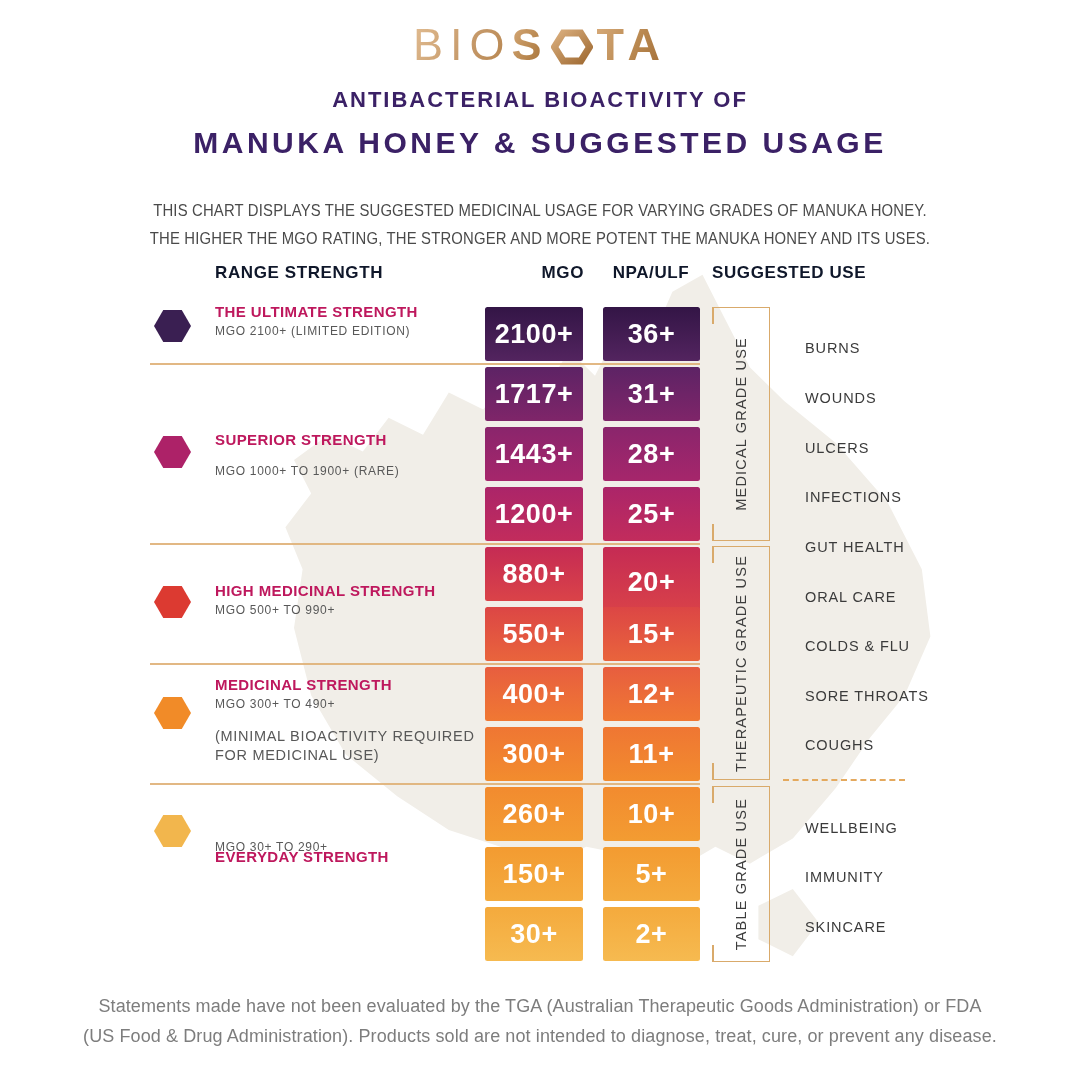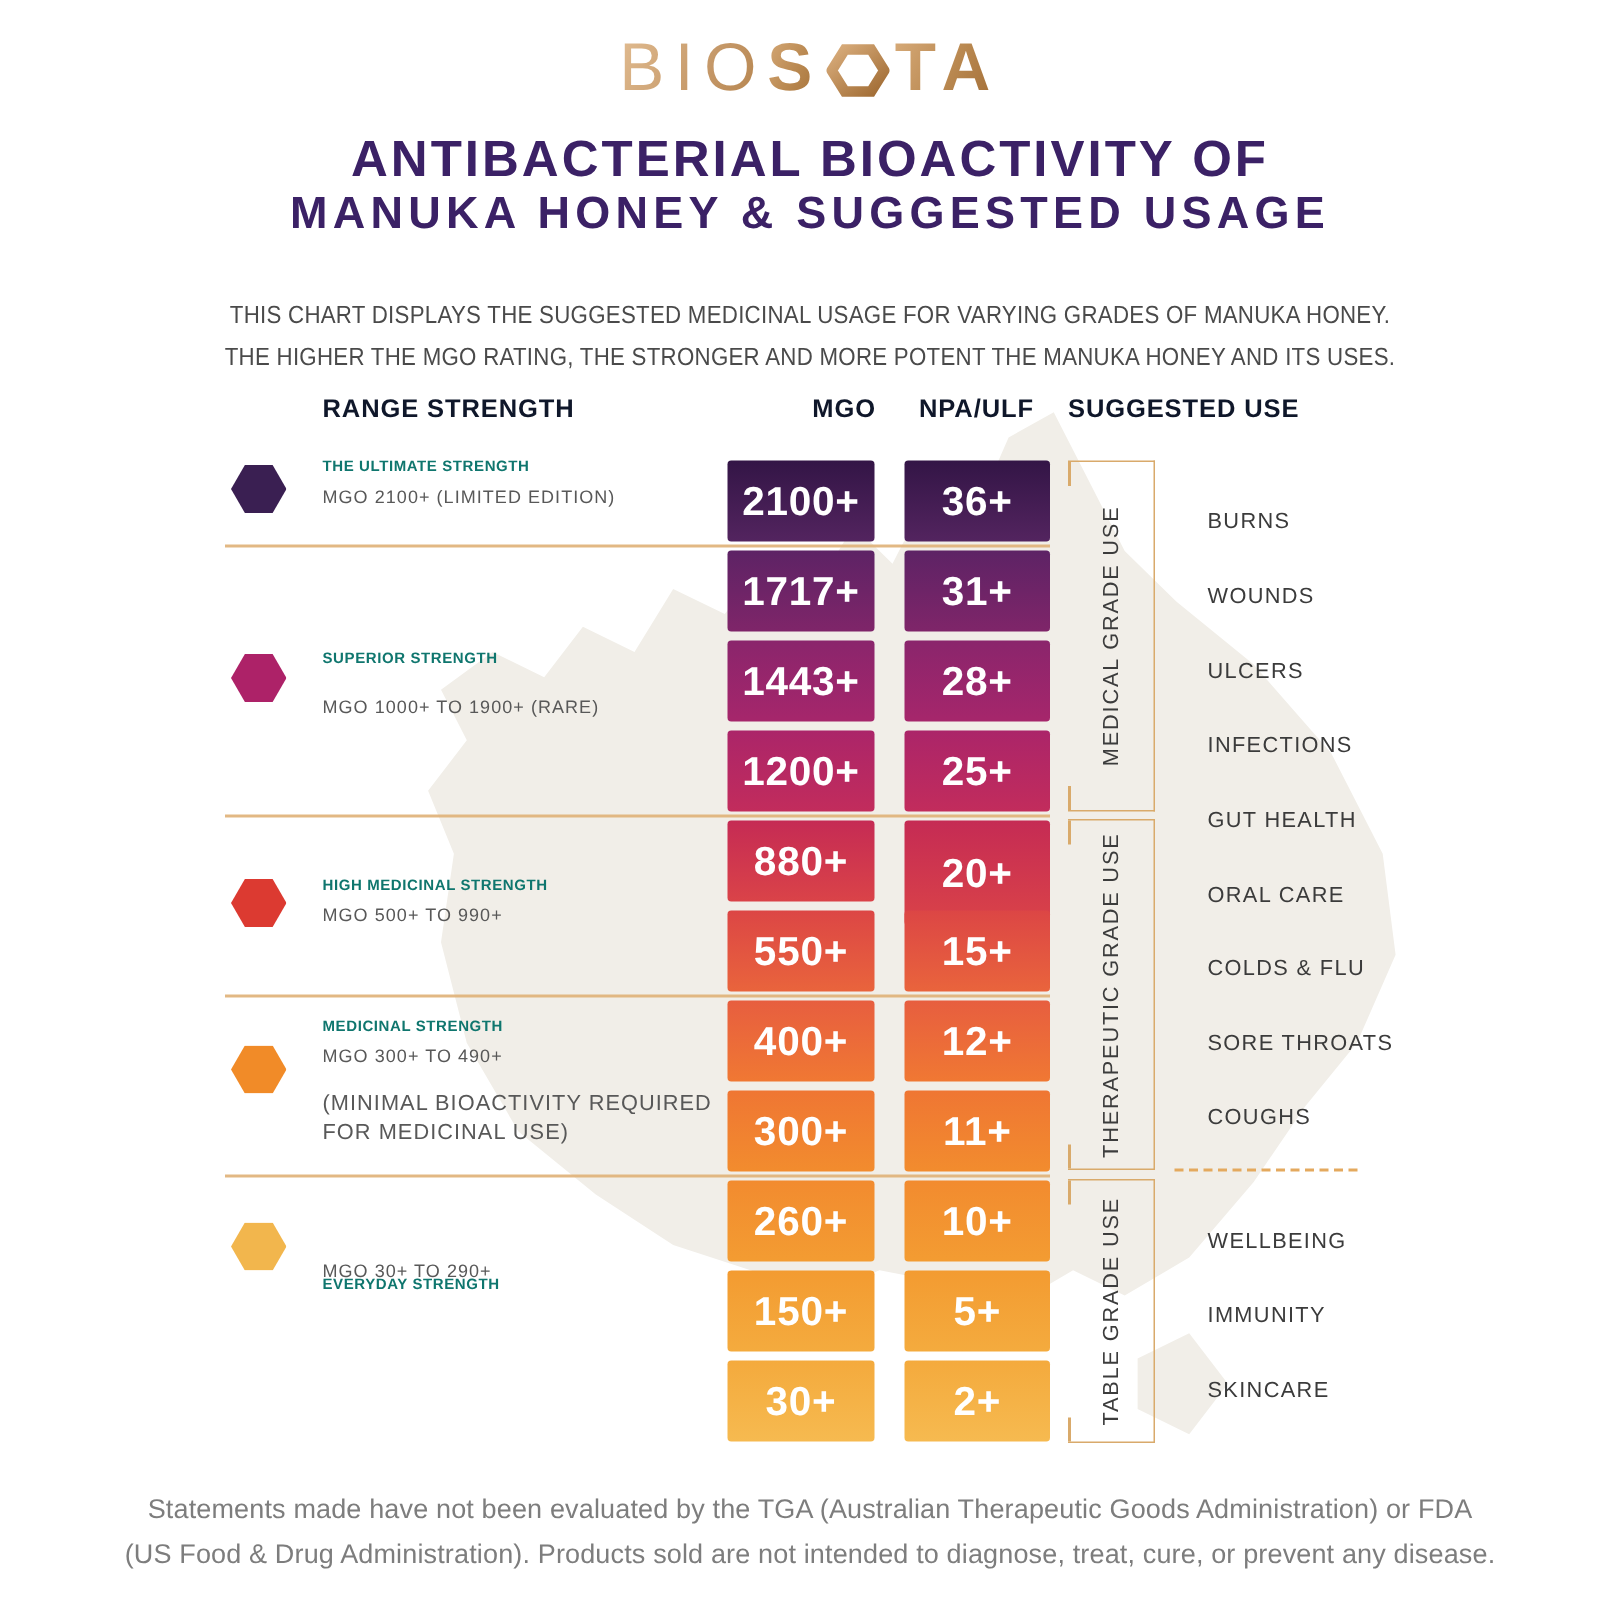--- a/index.html
+++ b/index.html
@@ -16,21 +16,21 @@
   #logo { position:absolute; top:20px; left:0; width:100%; text-align:center;
           font-size:45px; font-weight:300; letter-spacing:7px; line-height:50px; }
   #logo .bio { background:linear-gradient(120deg,#e2bd92,#c49767 60%,#b4824a);
                -webkit-background-clip:text; background-clip:text; color:transparent;text-decoration:underline; }
   #logo .sota { font-weight:800; background:linear-gradient(120deg,#d9ad7c,#b98850 55%,#a06b33);
                 -webkit-background-clip:text; background-clip:text; color:transparent; }
   #logo svg { vertical-align:-6px; margin:0 3px; }
 
   
   .title-line { position:absolute; left:0; width:100%; text-align:center; color:#3b2166; font-weight:700; }
-  #title1 { top:87px; font-size:34px; letter-spacing:2px; }
+  #title1 { top:87px; font-size:22px; letter-spacing:2px; }
   #title2 { top:126px; font-size:30px; letter-spacing:3.5px; }
 
   
   .intro-line { position:absolute; left:0; width:100%; text-align:center; color:#4a4a4a;
                 font-size:16.5px; letter-spacing:0.2px; transform:scaleX(0.9); }
   #intro1 { top:201px; }
   #intro2 { top:229px; }
 
   
   .col-header { position:absolute; top:263px; color:#0f172a; font-weight:700; font-size:17px; letter-spacing:0.6px; }
@@ -39,21 +39,21 @@
   #h-npa { left:601px; width:100px; text-align:center; }
   #h-use { left:712px; }
 
   
   .badge { position:absolute; border-radius:2.5px; color:#ffffff; font-weight:700; font-size:27px;
            display:flex; align-items:center; justify-content:center; letter-spacing:0.5px; }
 
   
   .hexagon { position:absolute; left:154px; width:37px; height:32px;
              clip-path:polygon(25% 0, 75% 0, 100% 50%, 75% 100%, 25% 100%, 0 50%); }
-  .group-name { position:absolute; left:215px; color:#0f766e; font-weight:700; font-size:10px; letter-spacing:0.4px; line-height:19px; }
+  .group-name { position:absolute; left:215px; color:#be185d; font-weight:700; font-size:15px; letter-spacing:0.4px; line-height:19px; }
   .group-sub  { position:absolute; left:215px; color:#585858; font-size:12px; letter-spacing:0.7px; line-height:18px; }
   .group-note { position:absolute; left:215px; width:280px; color:#585858; font-size:14.5px; letter-spacing:0.7px; line-height:19px; }
 
   
   .sep { position:absolute; left:150px; width:550px; height:2px; background:#dfb077; opacity:0.9; }
 
   
   .grade-box { position:absolute; left:712px; width:58px;
                border-top:1.5px solid #d9aa6b; border-right:1.5px solid #d9aa6b; border-bottom:1.5px solid #d9aa6b;
                display:flex; align-items:center; justify-content:center; }

